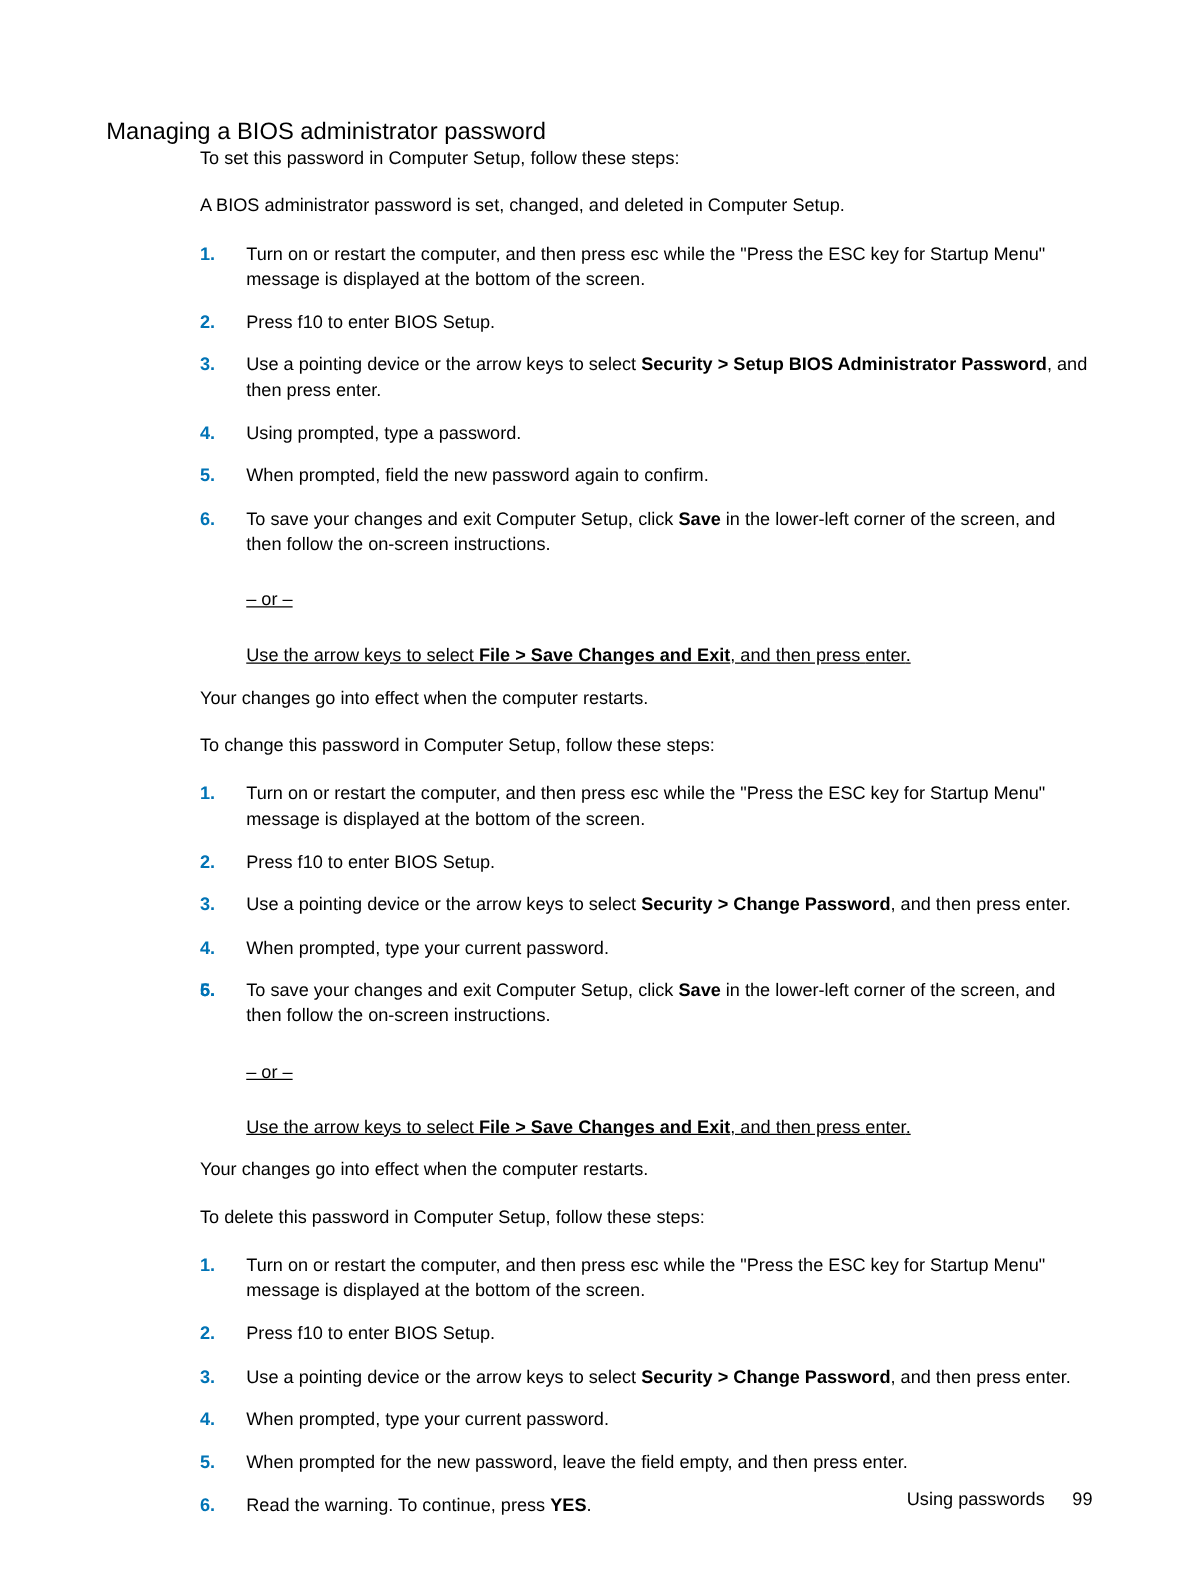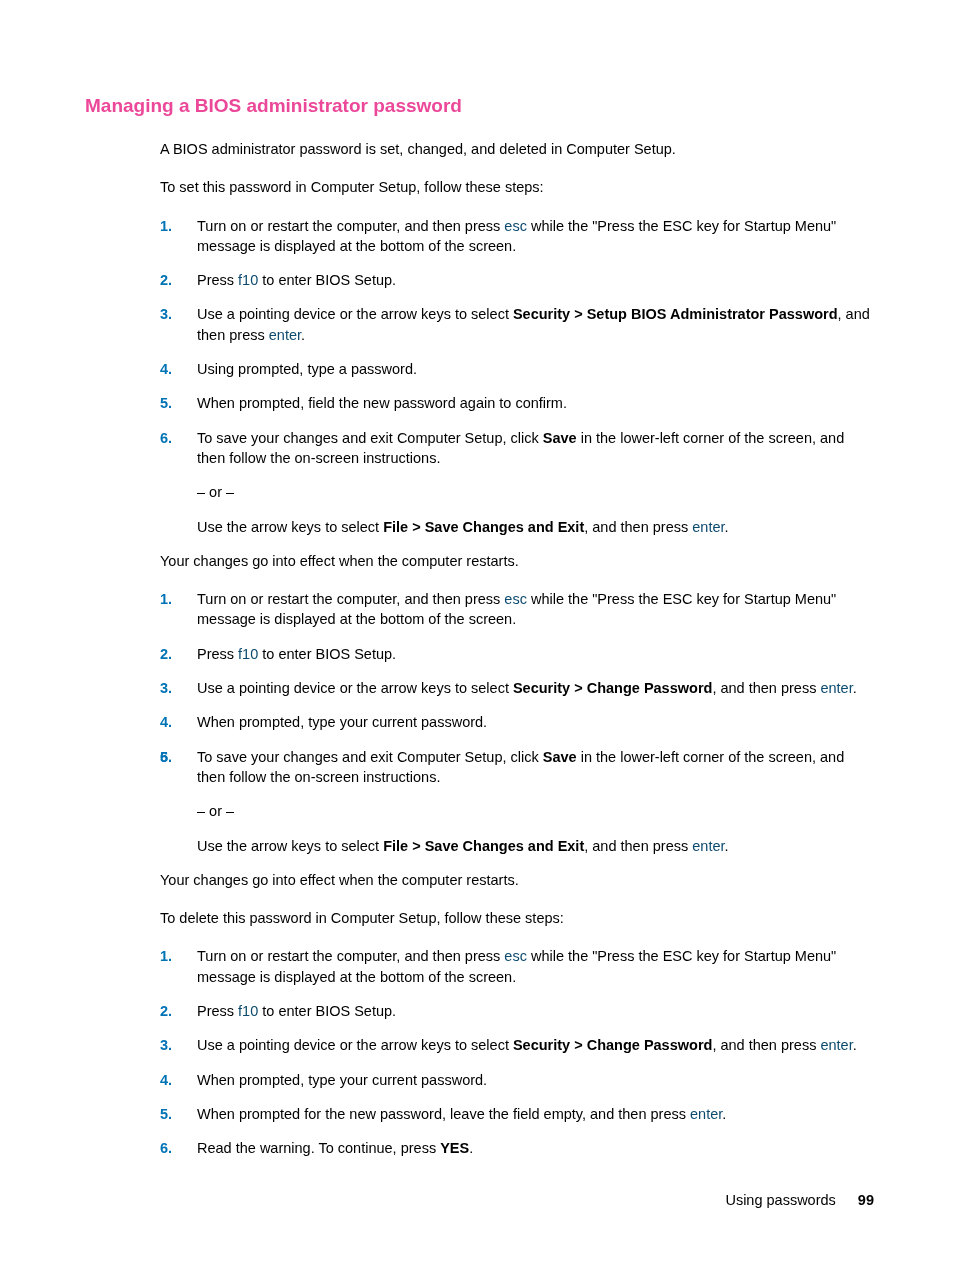--- a/index.html
+++ b/index.html
@@ -8,24 +8,23 @@
       width: 954px;
       height: 1270px;
       background: #fff;
       color: #000;
       position: relative;
     }
     .page {
       padding: 95px 80px 60px 85px;
     }
     h2 {
-      color: #ec4899;
+      color: #000000;
       font-size: 19px;
-      font-weight: bold;
-      margin-bottom: 22px;
+      font-weight: normal;
     }
     .indent-block {
       margin-left: 75px;
     }
     .intro {
       font-size: 14.5px;
       line-height: 1.4;
       margin-bottom: 18px;
     }
     ol {
@@ -42,43 +41,44 @@
     }
     ol li .num {
       position: absolute;
       left: 0;
       top: 0;
       color: #0073b5;
       font-weight: bold;
       font-size: 14.5px;
     }
     .sub {
-      margin-top: 14px;
+      margin-top: 24px;
+      text-decoration: underline;
     }
-    .key { color: #0c4a6e; }
+    .key { color: #000000; }
     .bold { font-weight: bold; }
     .footer {
       position: absolute;
       bottom: 62px;
       right: 80px;
       font-size: 14.5px;
     }
-    .footer .pageno { margin-left: 18px; font-weight: bold; }
+    .footer .pageno { margin-left: 18px; }
   </style>
 </head>
 <body>
 
 <div class="page">
 
   <h2>Managing a BIOS administrator password</h2>
 
   <div class="indent-block">
 
+    <p class="intro">To set this password in Computer Setup, follow these steps:</p>
     <p class="intro">A BIOS administrator password is set, changed, and deleted in Computer Setup.</p>
-    <p class="intro">To set this password in Computer Setup, follow these steps:</p>
 
     <ol>
       <li>
         <span class="num">1.</span>
         <span>Turn on or restart the computer, and then press </span><span class="key">esc</span><span> while the "Press the ESC key for Startup Menu" message is displayed at the bottom of the screen.</span>
       </li>
       <li>
         <span class="num">2.</span>
         <span>Press </span><span class="key">f10</span><span> to enter BIOS Setup.</span>
       </li>
@@ -98,20 +98,21 @@
         <span class="num">6.</span>
         <span>To save your changes and exit Computer Setup, click </span><span class="bold">Save</span><span> in the lower-left corner of the screen, and then follow the on-screen instructions.</span>
         <div class="sub">– or –</div>
         <div class="sub">
           <span>Use the arrow keys to select </span><span class="bold">File &gt; Save Changes and Exit</span><span>, and then press </span><span class="key">enter</span><span>.</span>
         </div>
       </li>
     </ol>
 
     <p class="intro">Your changes go into effect when the computer restarts.</p>
+    <p class="intro">To change this password in Computer Setup, follow these steps:</p>
 
     <ol>
       <li>
         <span class="num">1.</span>
         <span>Turn on or restart the computer, and then press </span><span class="key">esc</span><span> while the "Press the ESC key for Startup Menu" message is displayed at the bottom of the screen.</span>
       </li>
       <li>
         <span class="num">2.</span>
         <span>Press </span><span class="key">f10</span><span> to enter BIOS Setup.</span>
       </li>

